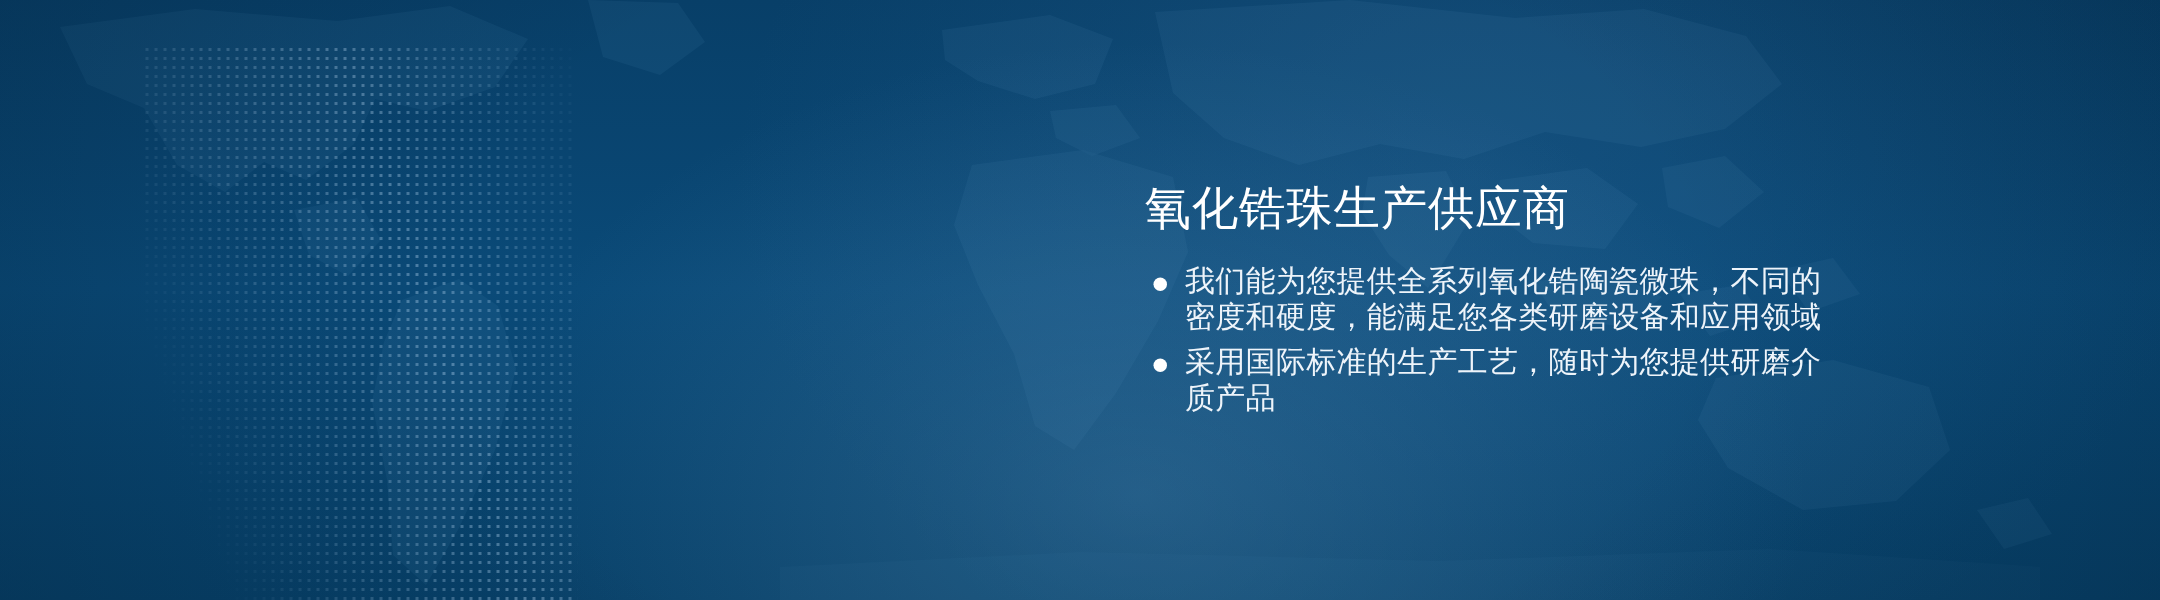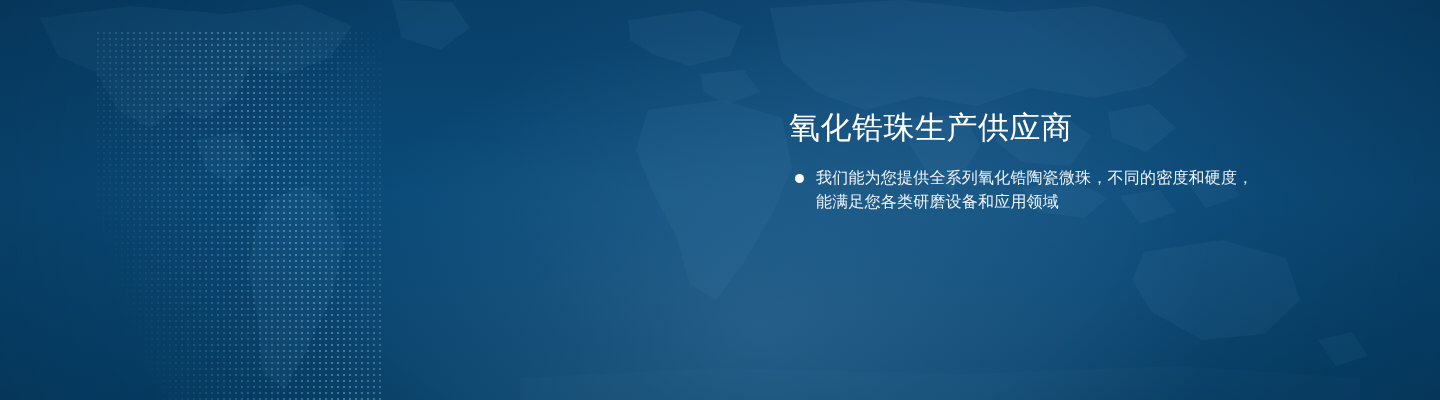--- a/index.html
+++ b/index.html
@@ -58,42 +58,41 @@
     background-image:radial-gradient(circle at center, rgba(152,190,220,0.55) 1.05px, rgba(0,0,0,0) 1.25px);
     background-size:6px 6px;
     -webkit-mask-image:linear-gradient(72deg, rgba(0,0,0,0) 14%, rgba(0,0,0,0.55) 36%, rgba(0,0,0,1) 62%, rgba(0,0,0,0.35) 86%, rgba(0,0,0,0) 100%);
     mask-image:linear-gradient(72deg, rgba(0,0,0,0) 14%, rgba(0,0,0,0.55) 36%, rgba(0,0,0,1) 62%, rgba(0,0,0,0.35) 86%, rgba(0,0,0,0) 100%);
     opacity:0.85;
   }
 
   
   .copy {
     position:absolute;
-    left:763px; top:108px;
+    left:763px; top:119px;
     width:470px;
-    margin-left:26px;
   }
   .headline {
     font-size:31px;
     line-height:40px;
     font-weight:400;
     color:#ffffff;
     letter-spacing:0.5px;
     white-space:nowrap;
   }
   .bullets {
     margin-top:18px;
     list-style:none;
   }
   .bullet {
     position:relative;
     padding-left:27px;
     margin-bottom:7px;
     color:#eef4fa;
-    font-size:16px;
+    font-size:20px;
     line-height:23.5px;
     letter-spacing:0.2px;
   }
   .bullet:last-child { margin-bottom:0; }
   .bullet-dot {
     position:absolute;
     left:6px; top:7.5px;
     width:9px; height:9px;
     border-radius:50%;
     background:#ffffff;
@@ -299,16 +298,20 @@
   <div class="bg-vignette"></div>
 
   <div class="copy">
     <h1 class="headline">氧化锆珠生产供应商</h1>
 
     <ul class="bullets">
       <li class="bullet">
         <span class="bullet-dot"></span>
         <span class="bullet-text">我们能为您提供全系列氧化锆陶瓷微珠，不同的密度和硬度，能满足您各类研磨设备和应用领域</span>
       </li>
+      <li class="bullet">
+        <span class="bullet-dot"></span>
+        <span class="bullet-text">采用国际标准的生产工艺，随时为您提供研磨介质产品</span>
+      </li>
     </ul>
   </div>
 
 </div>
 
 </body></html>

